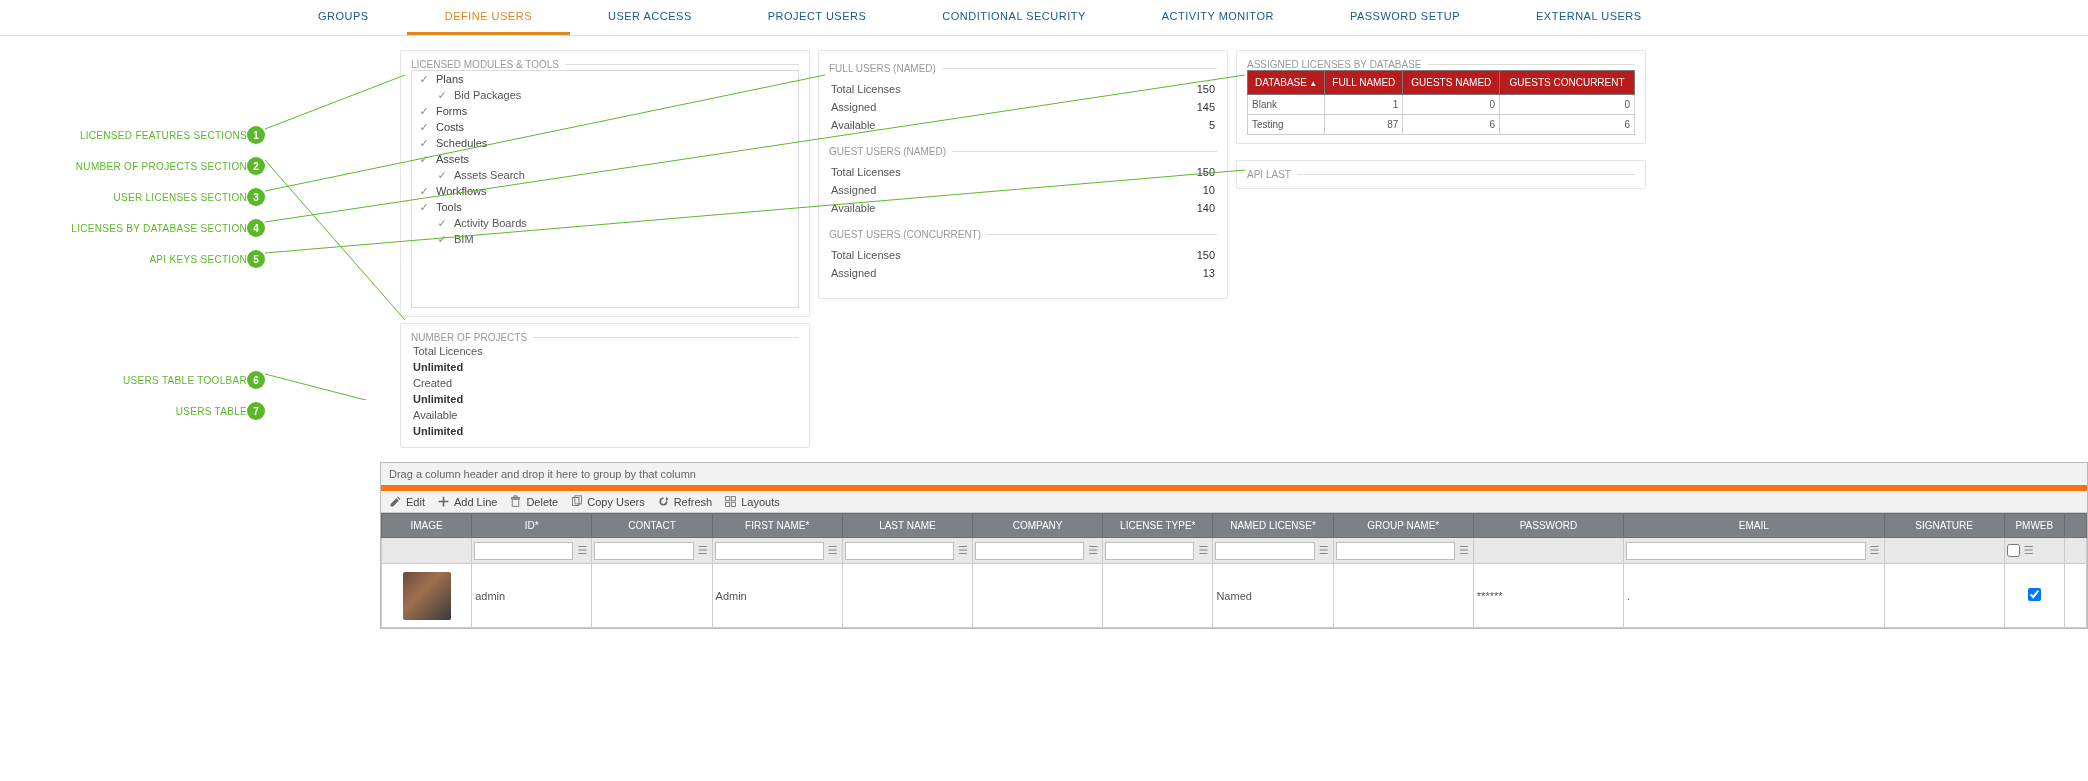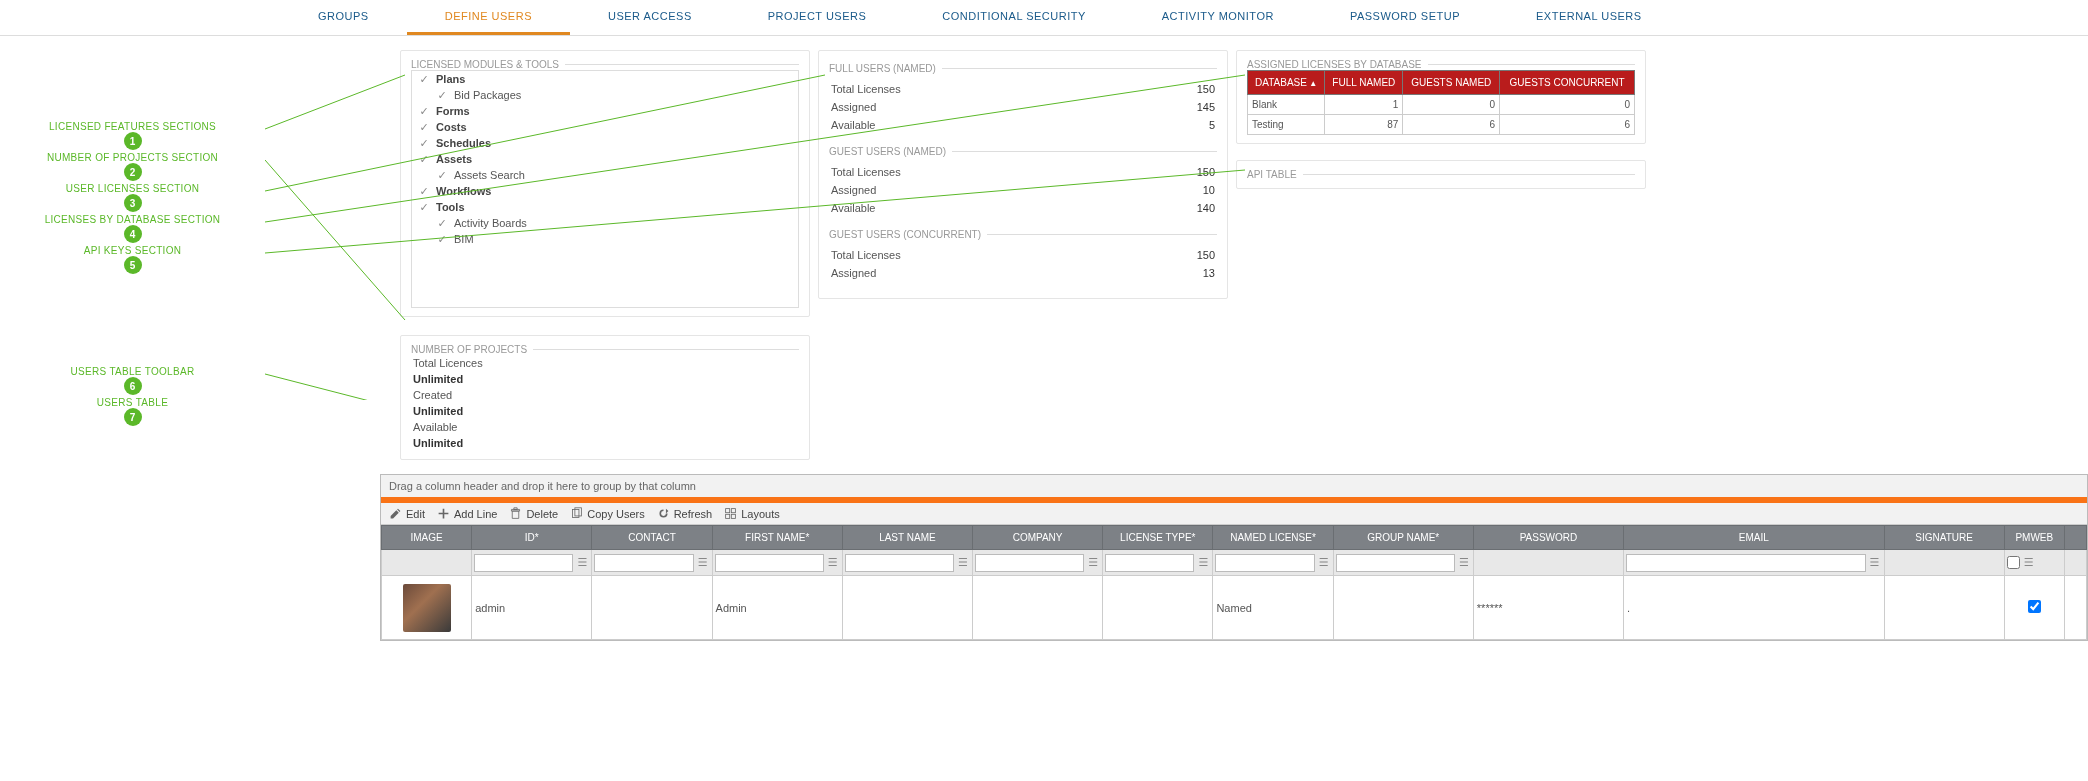--- a/index.html
+++ b/index.html
@@ -5,44 +5,44 @@
 * { box-sizing: border-box; margin: 0; padding: 0; }
 body { font-family: Arial, Helvetica, sans-serif; font-size: 11px; color: #555; background: #fff; width: 2088px; position: relative; }
 
 
 .tabs { display: flex; border-bottom: 1px solid #ddd; padding-left: 280px; }
 .tab { padding: 10px 38px; font-size: 11px; color: #1a5a8a; letter-spacing: 0.5px; cursor: pointer; }
 .tab.active { color: #e08820; border-bottom: 3px solid #e08820; }
 
 
 .callouts { position: absolute; left: 0; top: 120px; width: 265px; }
-.callout { display: flex; justify-content: flex-end; align-items: center; height: 30px; margin-bottom: 1px; gap: 0; flex-direction: column; }
+.callout { display: flex; justify-content: flex-end; align-items: center; height: 30px; margin-bottom: 1px; gap: 0; }
 .callout-label { color: #5bb829; font-size: 10px; letter-spacing: 0.3px; }
 .badge { width: 18px; height: 18px; border-radius: 50%; background: #5bb829; color: #fff; display: inline-flex; align-items: center; justify-content: center; font-size: 10px; font-weight: bold; }
 .callout-lines { position: absolute; left: 265px; top: 50px; width: 1000px; height: 350px; pointer-events: none; }
 
 
 .main { display: flex; gap: 8px; padding: 14px 0 14px 400px; }
 
 
 .panel { border: 1px solid #e5e5e5; border-radius: 2px; background: #fff; padding: 8px 10px; }
 .panel-title-row { display:flex; align-items:center; gap:6px; }
 .panel-title-row .txt { white-space:nowrap; font-size:10px; color:#999; }
 .panel-title-row .hr { flex:1; height:1px; background:#ddd; }
 
-.col1 { width: 410px; display:flex; flex-direction:column; gap:18px; }
+.col1 { width: 410px; display:flex; flex-direction:column; gap:6px; }
 .col2 { width: 410px; }
 .col3 { width: 410px; display:flex; flex-direction:column; gap:16px; }
 
 
 .modlist { border:1px solid #ddd; height: 238px; overflow-y: scroll; background:#fff; }
 .moditem { display:flex; align-items:center; gap:6px; padding: 2px 6px; font-size:11px; }
 .moditem.indent { padding-left: 24px; }
 .check { width:12px; height:12px; display:inline-flex; align-items:center; justify-content:center; color:#888; }
-.moditem.bold .lbl { font-weight: bold; color:#444;text-align:center; }
+.moditem.bold .lbl { font-weight: normal; color:#444;text-align:center; }
 
 
 .kv { display:flex; justify-content:space-between; padding: 3px 2px; font-size:11px; }
 .kv .k { color:#555; }
 .kv .v { color:#333; }
 
 
 .stack { display:flex; flex-direction:column; }
 .subpanel { padding: 4px 0 8px 0; }
 .subpanel .panel-title-row { margin-bottom:6px; }
@@ -303,21 +303,21 @@
               <td>Testing</td>
               <td>87</td>
               <td>6</td>
               <td>6</td>
             </tr>
           </tbody>
       </table>
     </div>
     <div class="panel">
       <div class="panel-title-row">
-          <span class="txt">API TABLE</span>
+          <span class="txt">API LAST</span>
           <span class="hr"></span>
         </div>
     </div>
   </div>
 </div>
 
 <div class="users-area">
   <div class="groupbar">Drag a column header and drop it here to group by that column</div>
   <div class="toolbar">
     <span class="tbtn">

